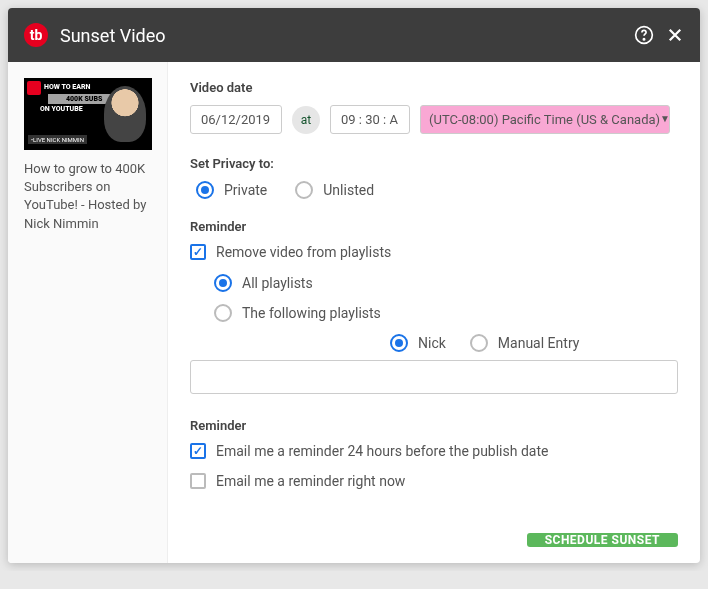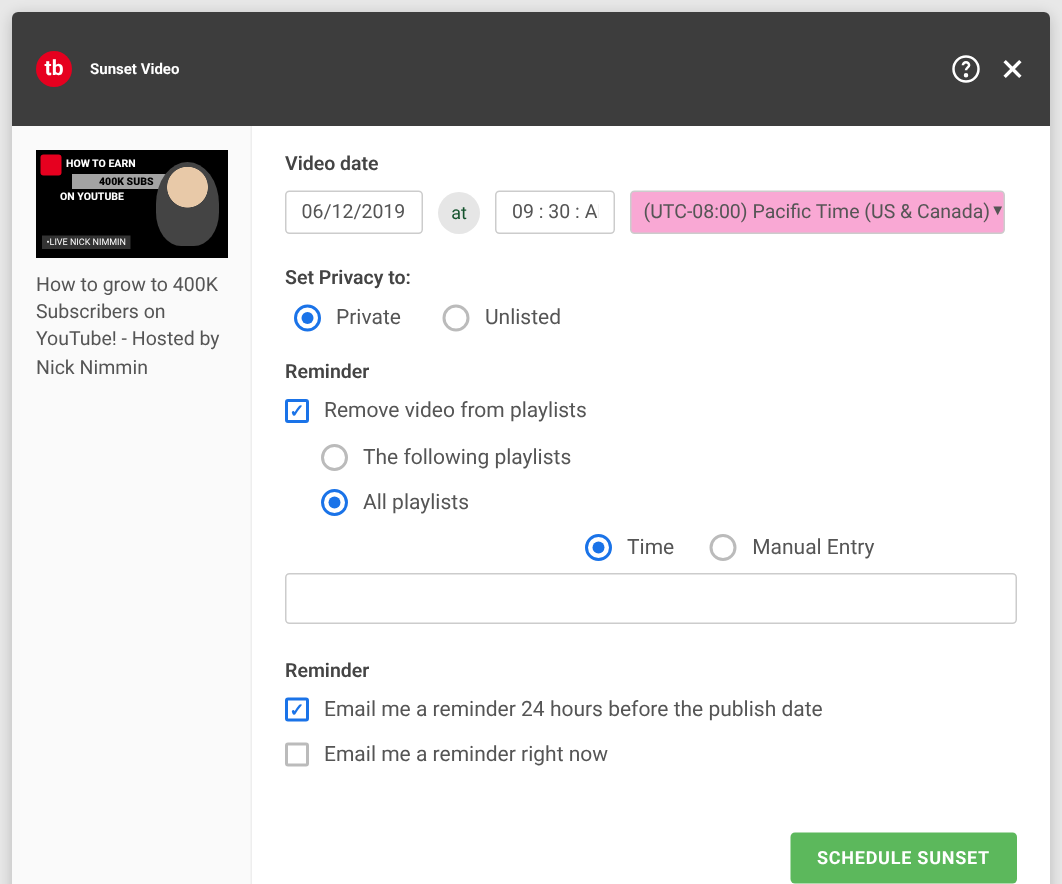--- a/index.html
+++ b/index.html
@@ -1,20 +1,20 @@
 <!DOCTYPE html>
 <html><head>
 <meta charset="utf-8">
 <style>
 *{box-sizing:border-box;margin:0;padding:0;font-family:-apple-system,BlinkMacSystemFont,"Segoe UI",Roboto,Arial,sans-serif}
 body{background:#e8e8e8;display:flex;justify-content:center;align-items:flex-start;padding:8px}
 .modal{width:692px;background:#fff;border-radius:4px;box-shadow:0 2px 10px rgba(0,0,0,.2);overflow:hidden}
-.header{background:#3d3d3d;color:#fff;display:flex;align-items:center;padding:26px 16px;gap:12px}
+.header{background:#3d3d3d;color:#fff;display:flex;align-items:center;padding:15px 16px;gap:12px}
 .logo{width:24px;height:24px;border-radius:50%;background:#e6001f;display:flex;align-items:center;justify-content:center;color:#fff;font-weight:700;font-size:14px}
-.title{font-size:10px;font-weight:700;flex:1}
+.title{font-size:18px;font-weight:400;flex:1}
 .hicon{cursor:pointer;display:flex;align-items:center}
 .body{display:flex}
 .sidebar{width:160px;padding:16px;background:#fafafa;border-right:1px solid #eee}
 .thumb{width:128px;height:72px;background:#000;position:relative;overflow:hidden;margin-bottom:10px}
 .thumb .tb{position:absolute;top:3px;left:3px;width:14px;height:14px;background:#e6001f;border-radius:2px}
 .thumb .txt{position:absolute;top:6px;left:20px;font-size:7px;font-weight:800;color:#fff;line-height:1.1}
 .thumb .subs{position:absolute;top:16px;left:24px;background:#a3a3a3;color:#000;font-size:7px;font-weight:900;padding:1px 18px}
 .thumb .yt{position:absolute;top:27px;left:16px;font-size:7px;font-weight:800;color:#fff}
 .thumb .live{position:absolute;bottom:6px;left:4px;font-size:6px;color:#fff;background:#333;padding:1px 3px}
 .thumb .face{position:absolute;right:6px;top:8px;width:42px;height:56px;background:radial-gradient(circle at 50% 30%,#e8c9a8 0 30%,#444 31% 100%);border-radius:50% 50% 40% 40%}
@@ -36,21 +36,21 @@
 .r.sel:after{content:"";width:8px;height:8px;background:#1a73e8;border-radius:50%}
 .c{width:16px;height:16px;border:2px solid #bbb;border-radius:2px;display:inline-flex;align-items:center;justify-content:center}
 .c.sel{border-color:#1a73e8}
 .c.sel:after{content:"✓";color:#1a73e8;font-size:12px;font-weight:700;line-height:1}
 .sub{padding-left:24px;margin-bottom:10px}
 .sub .radio{margin-bottom:12px}
 .plmode{display:flex;gap:24px;justify-content:flex-start;padding-left:200px;margin-bottom:8px}
 .plinput{width:100%;border:1px solid #ccc;border-radius:3px;height:34px;margin-bottom:24px}
 .check{margin-bottom:14px}
 .footer{display:flex;justify-content:flex-end;padding-top:30px}
-.btn{background:#5cb85c;color:#fff;border:none;padding:10px 18px;font-size:12px;font-weight:700;letter-spacing:.5px;border-radius:3px;cursor:pointer}
+.btn{background:#5cb85c;color:#fff;border:none;padding:0 18px;font-size:12px;font-weight:700;letter-spacing:.5px;border-radius:3px;cursor:pointer}
 </style>
 </head>
 <body>
 
 <div class="modal">
   <div class="header">
     <div class="logo">tb</div>
     <div class="title">Sunset Video</div>
     <div class="hicon">
       <svg width="20" height="20" viewBox="0 0 24 24" fill="none" stroke="#fff" stroke-width="2">
@@ -103,32 +103,32 @@
           </label>
       </div>
 
       <div class="sect-label">Reminder</div>
       <label class="check">
           <span class="c sel"></span>
           <span>Remove video from playlists</span>
         </label>
       <div class="sub">
         <label class="radio">
+            <span class="r sel"></span>
+            <span>All playlists</span>
+          </label>
+        <label class="radio">
             <span class="r"></span>
             <span>The following playlists</span>
-          </label>
-        <label class="radio">
-            <span class="r sel"></span>
-            <span>All playlists</span>
           </label>
       </div>
       <div class="plmode">
         <label class="radio">
             <span class="r sel"></span>
-            <span>Time</span>
+            <span>Nick</span>
           </label>
         <label class="radio">
             <span class="r"></span>
             <span>Manual Entry</span>
           </label>
       </div>
       <input class="plinput" style="">
 
       <div class="sect-label">Reminder</div>
       <label class="check">

